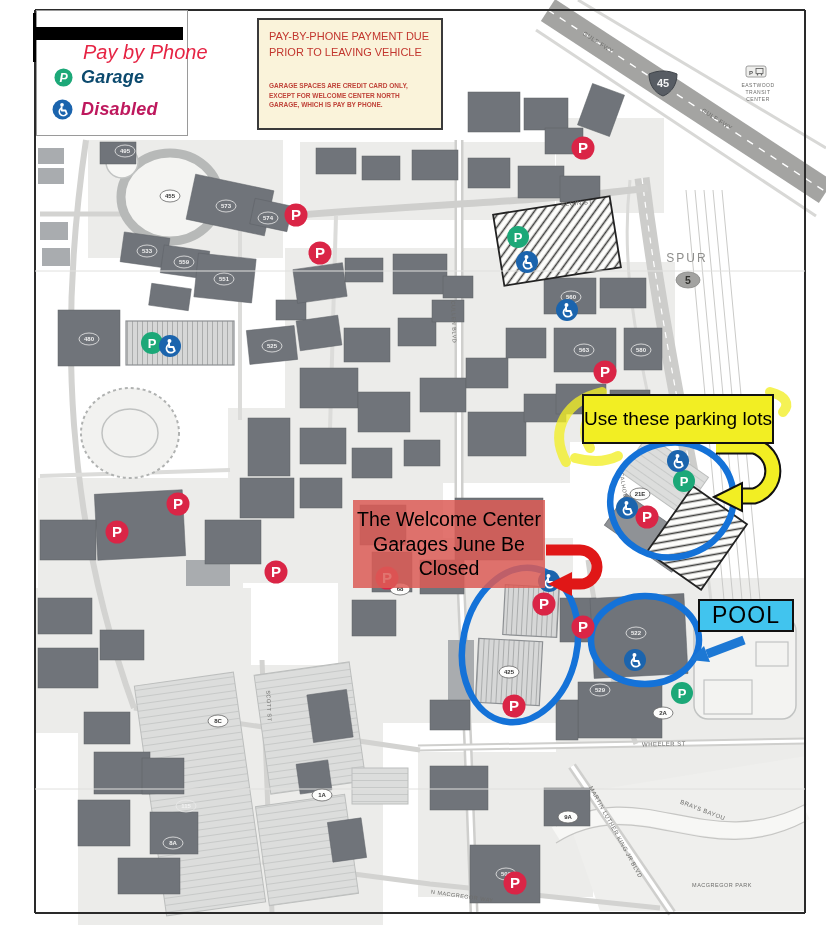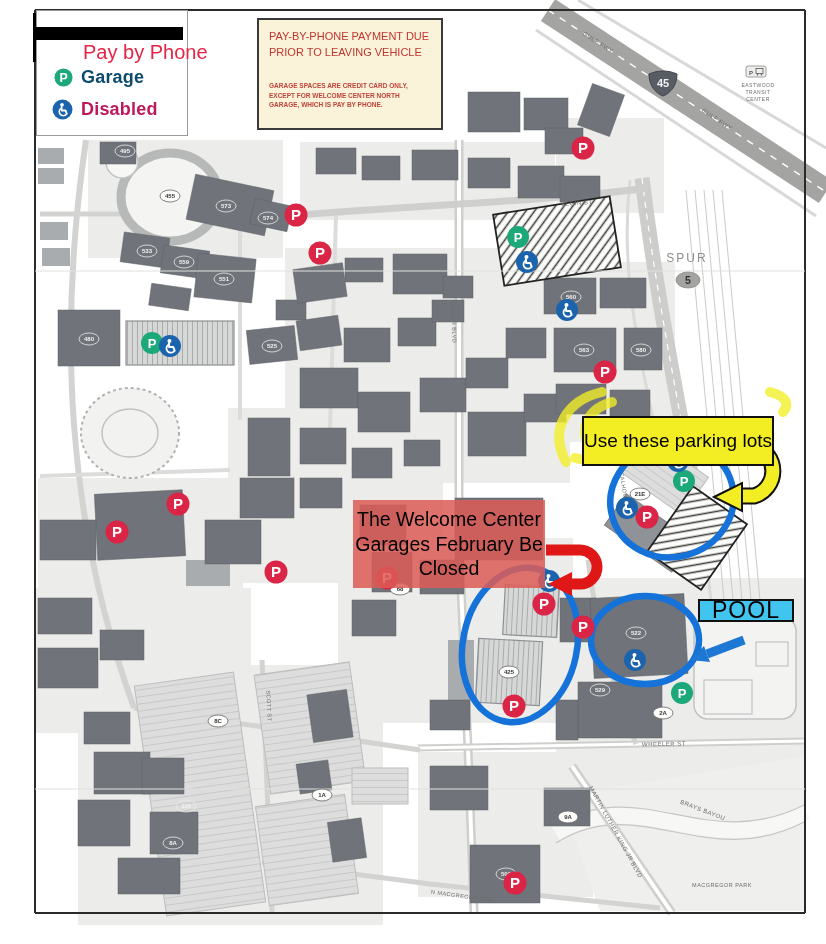--- a/index.html
+++ b/index.html
@@ -2,40 +2,40 @@
 <html><head>
 <meta charset="utf-8">
 <style>
   html,body{margin:0;padding:0;background:#ffffff;}
   body{width:826px;height:944px;overflow:hidden;font-family:"Liberation Sans",sans-serif;}
   .stage{position:relative;width:826px;height:944px;background:#fff;}
   #mapsvg{position:absolute;left:0;top:0;}
   svg text{font-family:"Liberation Sans",sans-serif;}
 
   
-  .legend{position:absolute;left:36px;top:10px;width:150px;height:124px;background:#ffffff;border:1px solid #9a9a9a;z-index:5;}
+  .legend{position:absolute;left:36px;top:10px;width:150px;height:124px;background:#ffffff;border:1px solid #9a9a9a;z-index:5;font-style:italic;}
   .redact-bar{position:absolute;left:33px;top:27px;width:150px;height:13px;background:#000;z-index:6;}
   .redact-tick{position:absolute;left:33px;top:13px;width:3px;height:49px;background:#000;z-index:6;}
   .legend-title{position:absolute;left:46px;top:30px;font-size:20px;color:#e62444;white-space:nowrap;}
   .legend-row{position:absolute;display:flex;align-items:center;gap:8px;}
   .row-garage{left:17px;top:56px;}
   .row-disabled{left:15px;top:88px;}
   .legend-label-garage{font-size:18px;font-weight:700;color:#0c4a6e;letter-spacing:0.2px;}
   .legend-label-disabled{font-size:18px;font-weight:700;color:#be185d;letter-spacing:0.2px;}
 
   
   .notice{position:absolute;left:257px;top:18px;width:186px;height:112px;background:#faf3da;border:2px solid #3a3a3a;box-sizing:border-box;padding:9px 10px;z-index:5;}
   .notice-title{margin:0 0 20px 0;font-size:11px;font-weight:400;color:#c2362e;line-height:1.45;}
   .notice-body{margin:0;font-size:6.5px;font-weight:700;color:#c0443a;line-height:1.5;}
 
   
   .co{position:absolute;display:flex;align-items:center;justify-content:center;text-align:center;color:#000;z-index:4;box-sizing:border-box;}
-  .co-yellow{left:582px;top:416px;width:192px;height:50px;background:#f2ee23;border:2px solid #111;font-size:19px;line-height:1.15;z-index:4;}
+  .co-yellow{left:582px;top:394px;width:192px;height:50px;background:#f2ee23;border:2px solid #111;font-size:19px;line-height:1.15;z-index:4;}
   .co-red{left:353px;top:500px;width:192px;height:88px;background:rgba(220,92,86,0.85);font-size:19.5px;line-height:1.25;z-index:4;}
-  .co-pool{left:698px;top:599px;width:96px;height:23px;background:#41c4ee;border:2px solid #111;font-size:23px;letter-spacing:1px;z-index:4;}
+  .co-pool{left:698px;top:599px;width:96px;height:33px;background:#41c4ee;border:2px solid #111;font-size:23px;letter-spacing:1px;z-index:4;}
 </style>
 </head>
 <body>
 
 <div class="stage">
 
   <svg id="mapsvg" width="826" height="944" viewBox="0 0 826 944">
     <defs>
       <pattern id="hatch" width="7" height="7" patternUnits="userSpaceOnUse" patternTransform="rotate(45)">
         <rect width="7" height="7" fill="#fdfdfb"></rect>
@@ -366,16 +366,16 @@
   </div>
   <div class="redact-bar"></div>
   <div class="redact-tick"></div>
 
   <div class="notice">
     <p class="notice-title">PAY-BY-PHONE PAYMENT DUE PRIOR TO LEAVING VEHICLE</p>
     <p class="notice-body">GARAGE SPACES ARE CREDIT CARD ONLY, EXCEPT FOR WELCOME CENTER NORTH GARAGE, WHICH IS PAY BY PHONE.</p>
   </div>
 
   <div class="co co-yellow">Use these parking lots</div>
-  <div class="co co-red">The Welcome Center Garages February Be Closed</div>
+  <div class="co co-red">The Welcome Center Garages June Be Closed</div>
   <div class="co co-pool">POOL</div>
 
 </div>
 
 </body></html>

